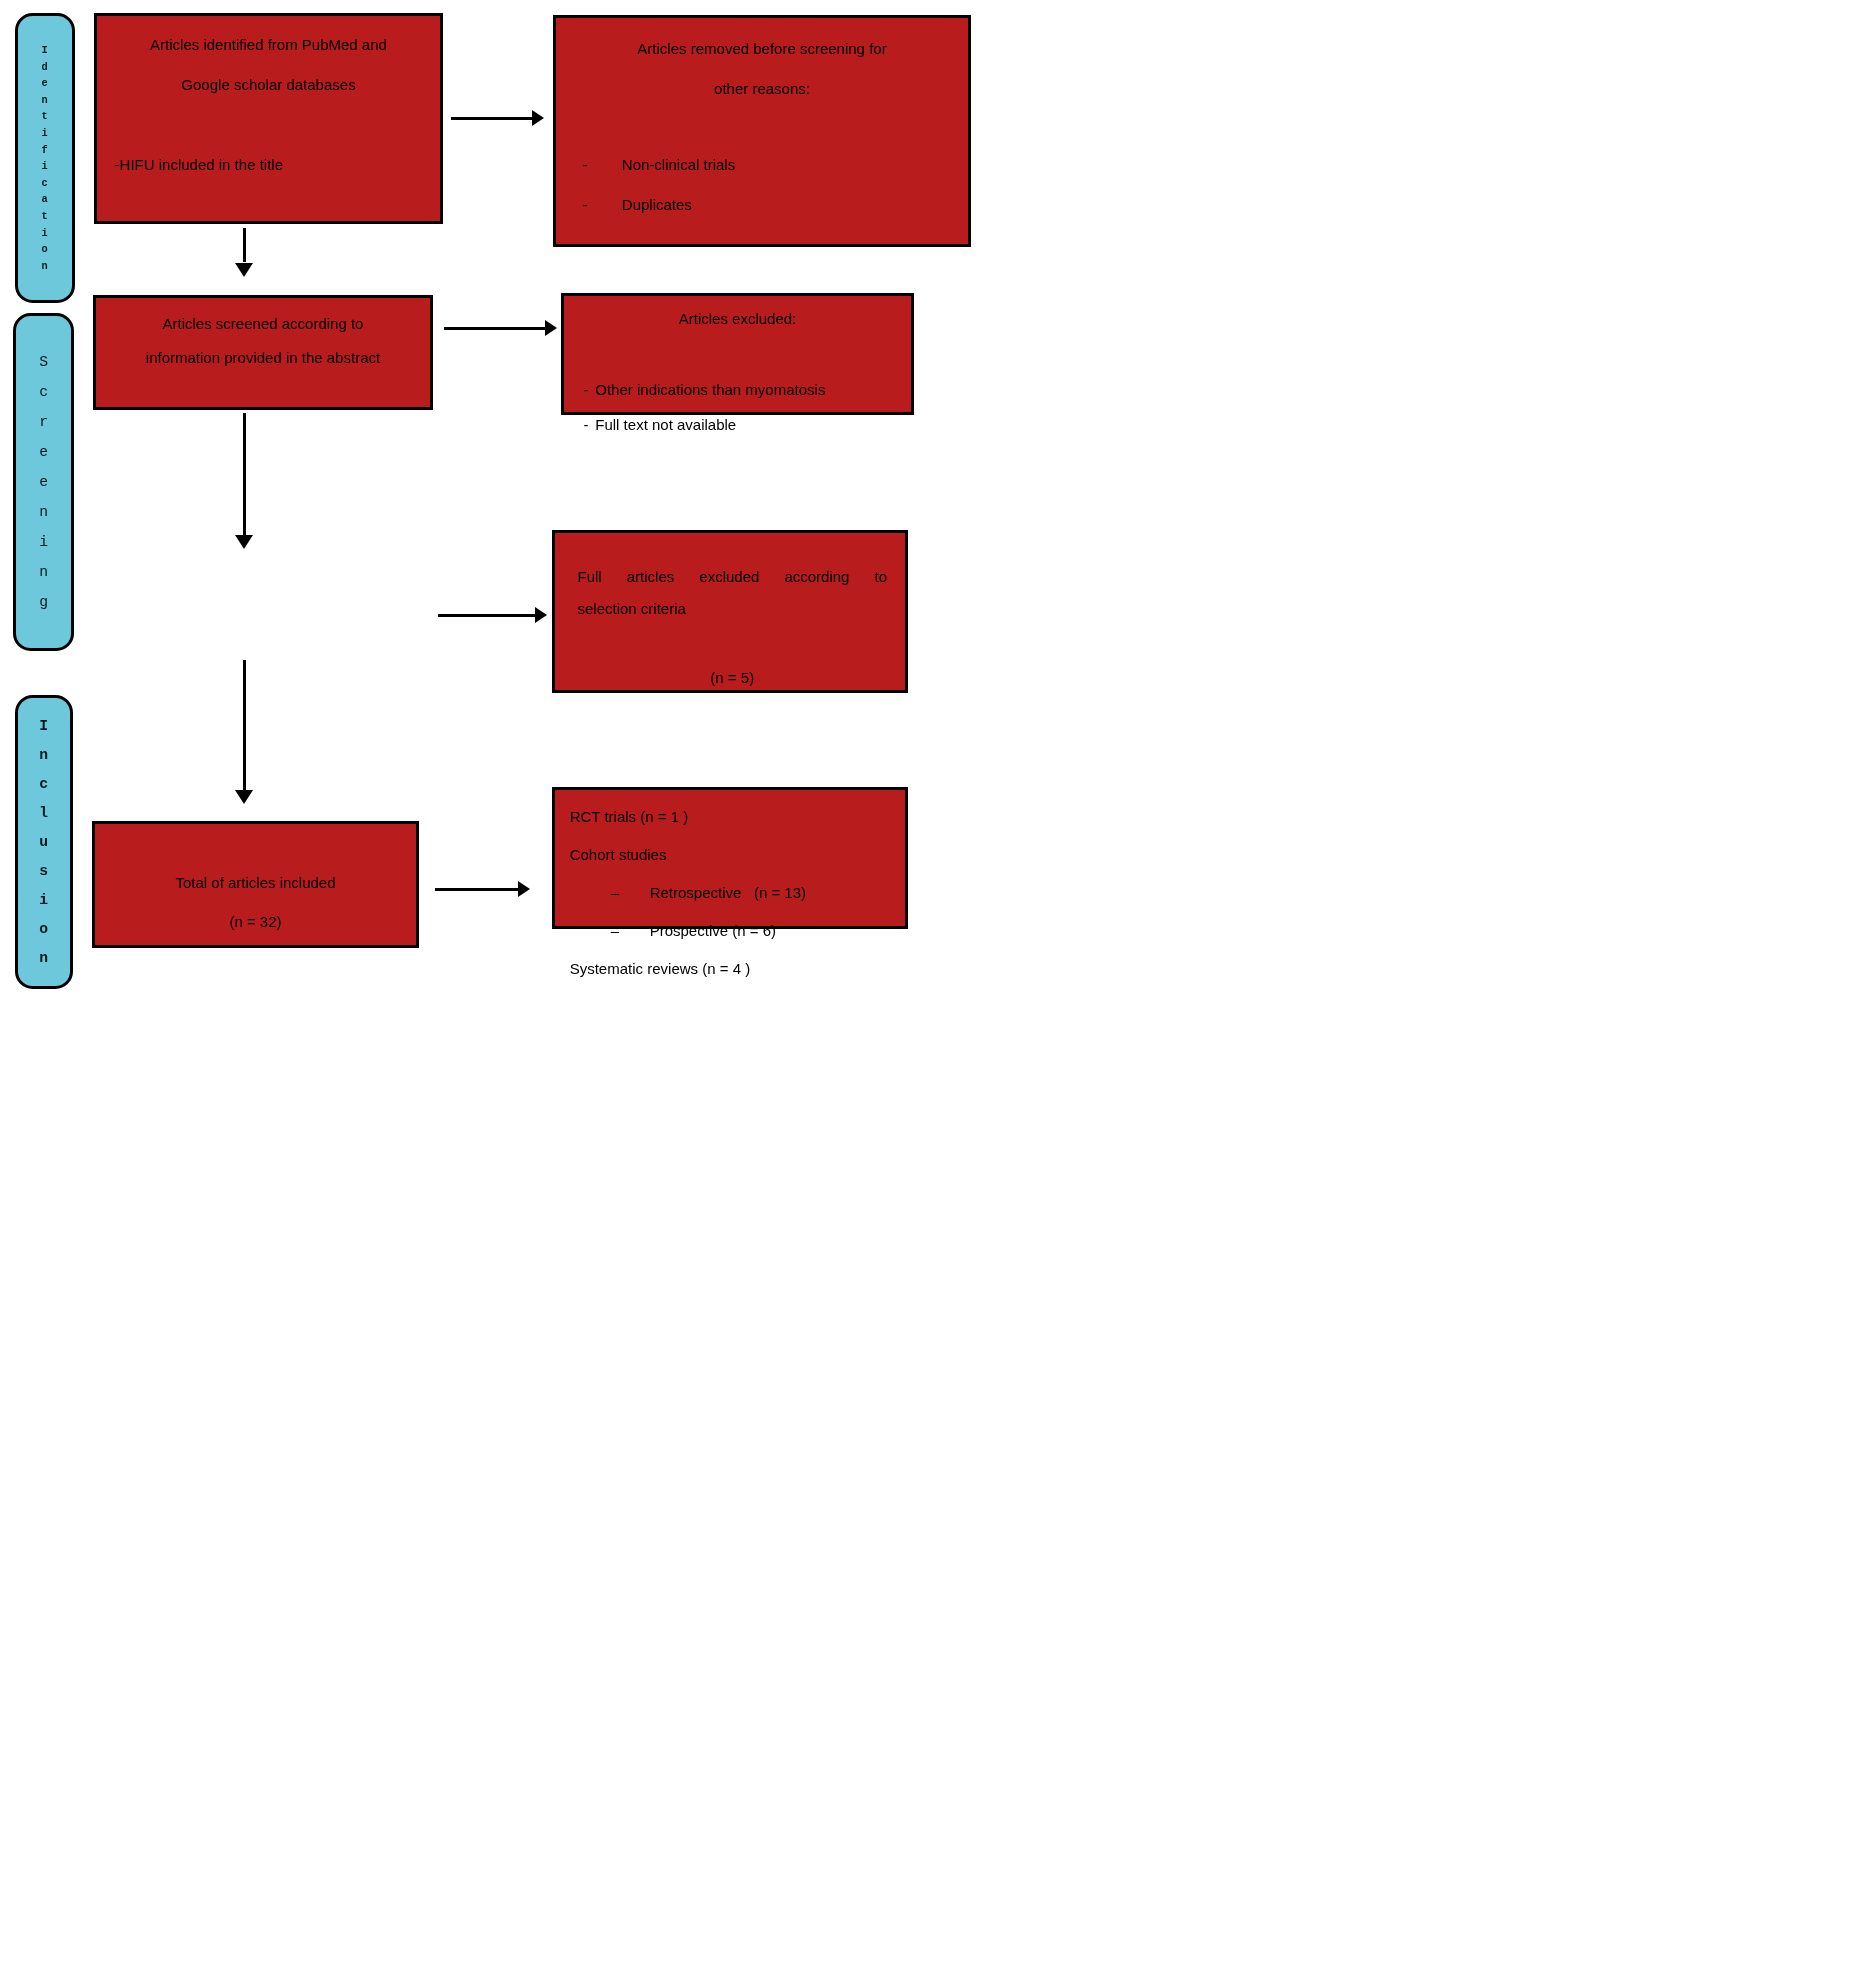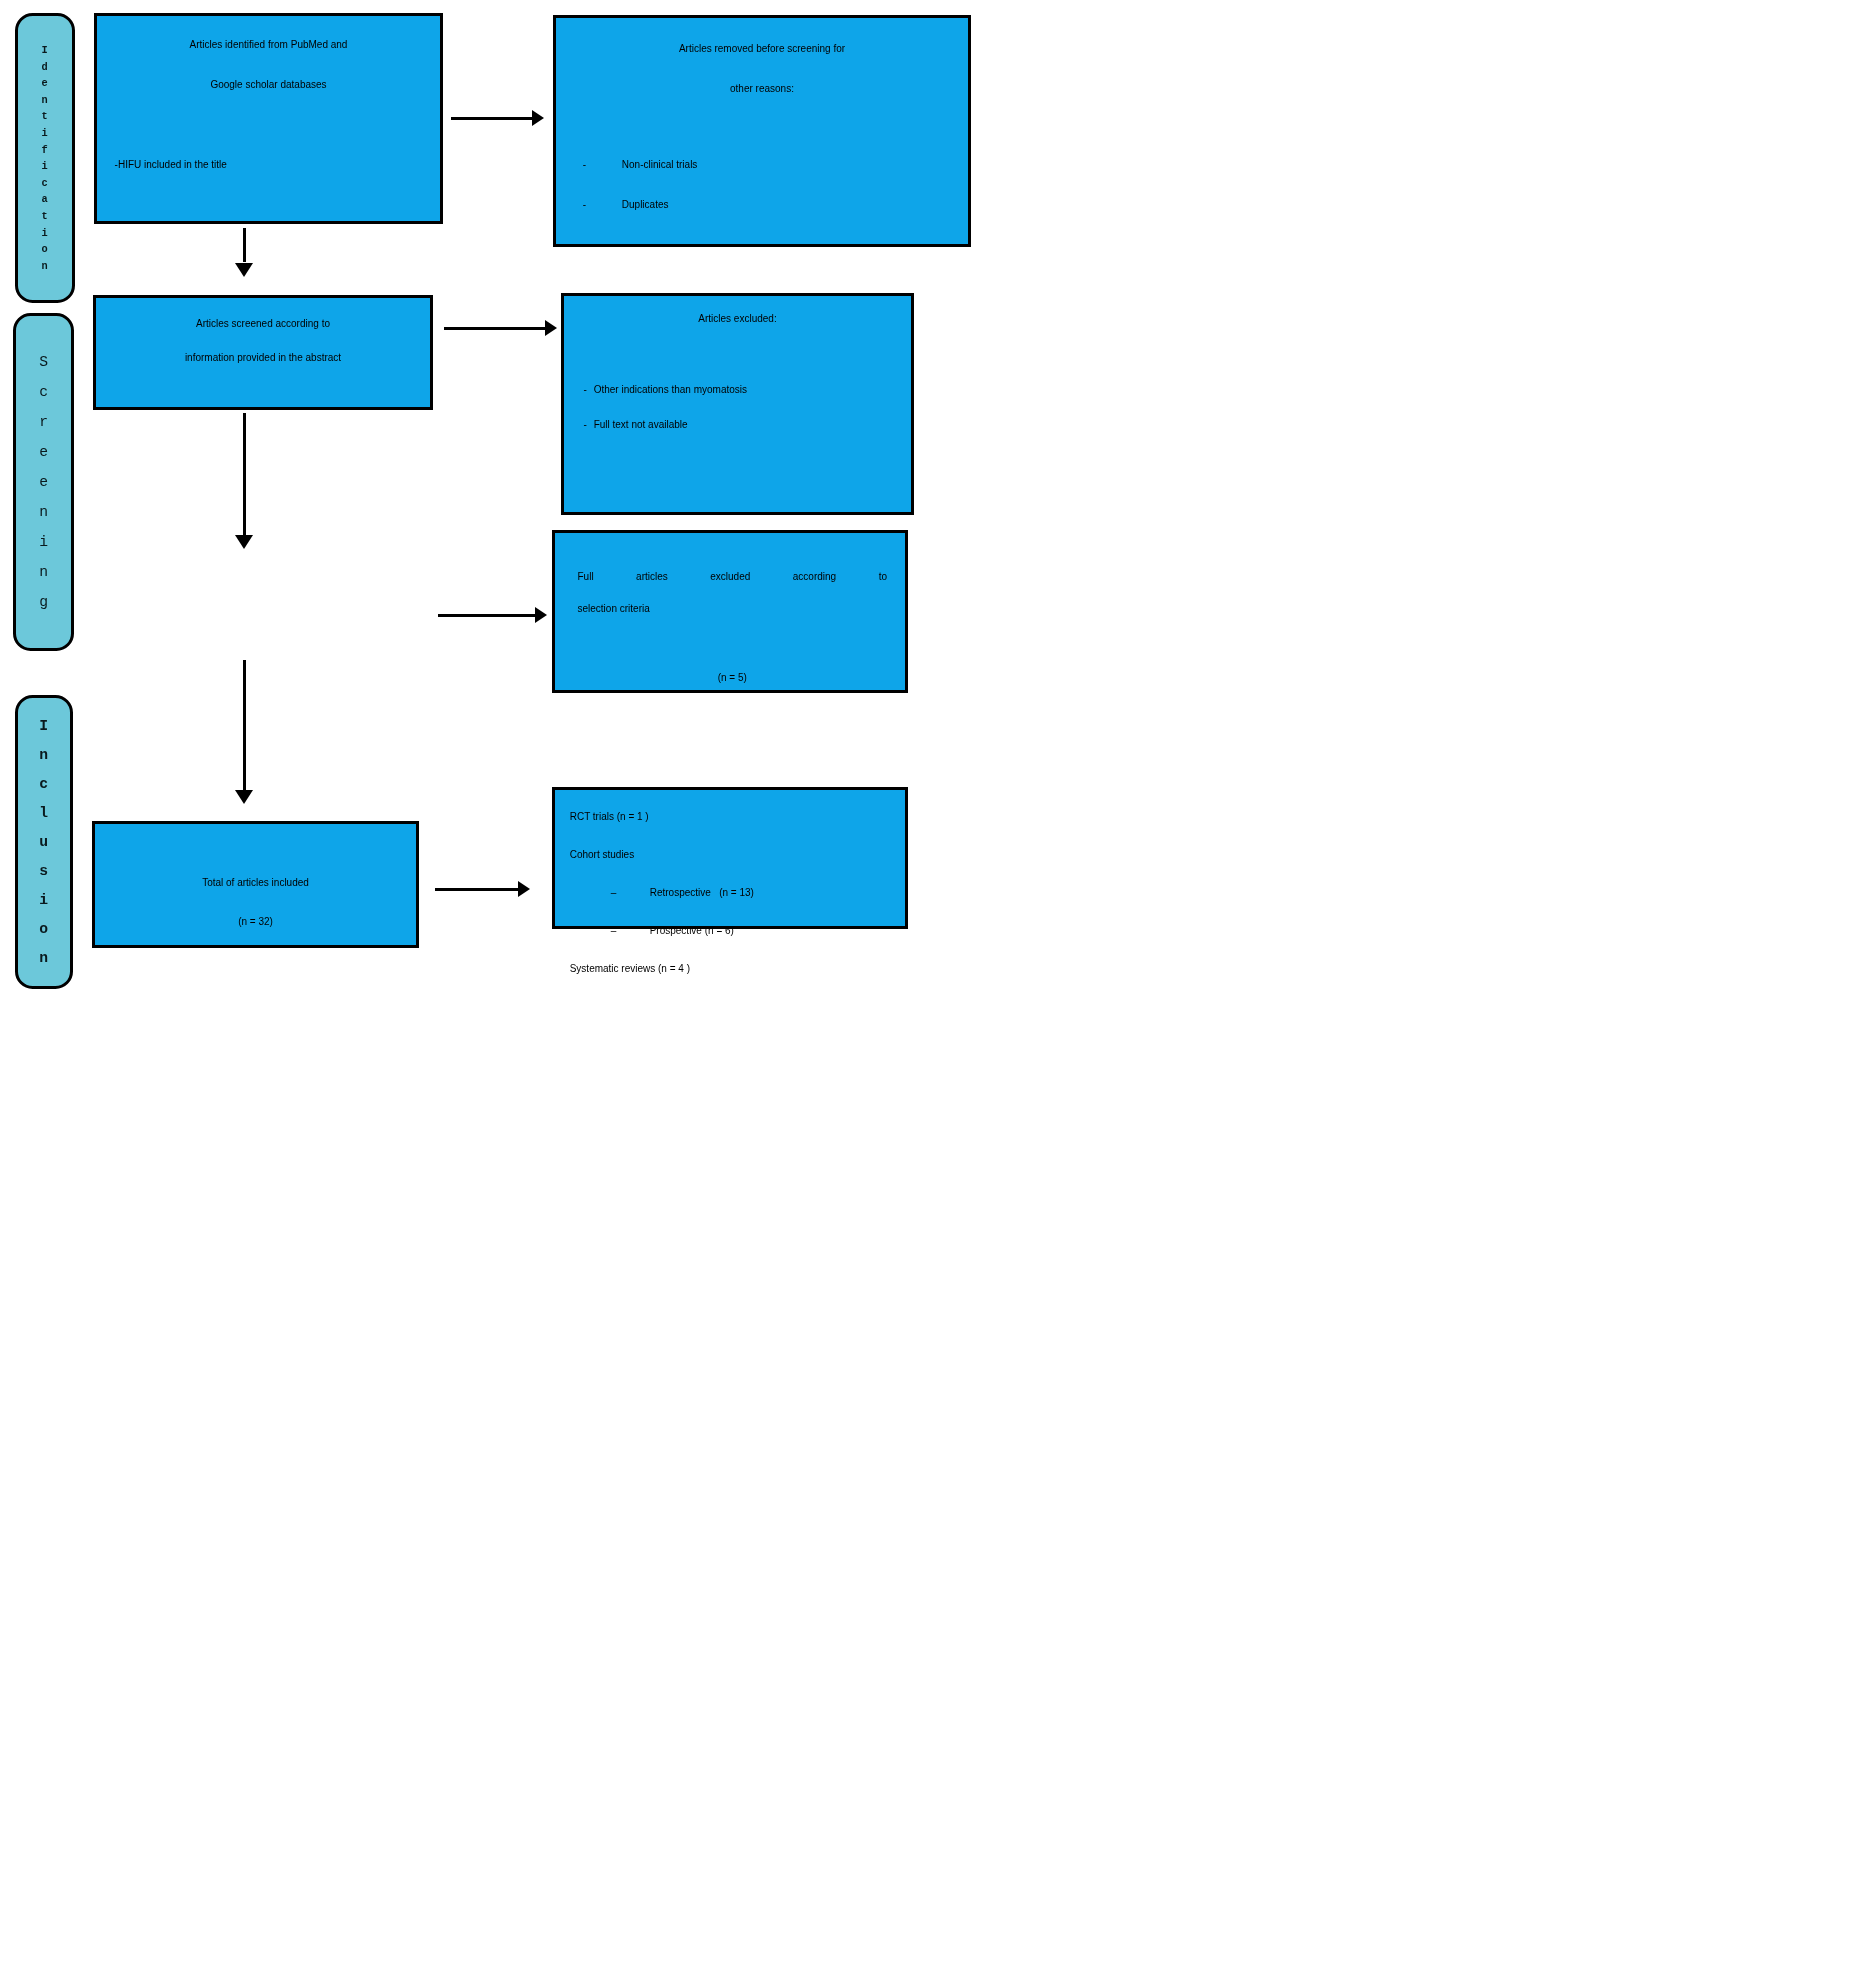--- a/index.html
+++ b/index.html
@@ -29,42 +29,42 @@
   .stage-identification { left: 14.7px; top: 13.2px; width: 54px; height: 284px;
     font-size: 10.3px; font-weight: 700; line-height: 16.6px; }
   .stage-screening { left: 13.2px; top: 313px; width: 55px; height: 332px;
     font-size: 14.7px; font-weight: 400; line-height: 30px; }
   .stage-inclusion { left: 14.7px; top: 695px; width: 52px; height: 288px;
     font-size: 14.7px; font-weight: 700; line-height: 29px; }
 
   
   .fbox {
     position: absolute;
-    background: #0ea5e9;
+    background: #b91c1c;
     border: 3.9px solid #000000;
     box-sizing: border-box;
-    font-size: 10px;
+    font-size: 15px;
     line-height: 1;
   }
   .center { text-align: center; }
   .box-identified { left: 94px; top: 13.2px; width: 349px; height: 211px; padding: 8.8px 12.7px 0 12.7px; }
   .box-identified .bline { line-height: 40px; }
   .box-identified .note { line-height: 40px; text-align: left; margin-top: 40px; padding-left: 4.9px; }
 
   .box-removed { left: 553px; top: 14.7px; width: 418px; height: 232px; padding: 11.2px 9.8px 0 9.8px; }
   .box-removed .bline { line-height: 40px; }
   .box-removed .bullets { margin-top: 36px; }
   .bullet-row { display: flex; line-height: 40px; text-align: left; }
   .box-removed .bullet-row { padding-left: 17px; }
   .box-removed .dash { width: 39px; flex: 0 0 39px; }
 
   .box-screened { left: 93px; top: 295px; width: 340px; height: 115px; padding: 9.3px 4.9px 0 4.9px; }
   .box-screened .bline { line-height: 34px; }
 
-  .box-excluded { left: 561px; top: 293px; width: 353px; height: 222px; padding: 6.8px 7.8px 0 7.8px; }
+  .box-excluded { left: 561px; top: 293px; width: 353px; height: 122px; padding: 6.8px 7.8px 0 7.8px; }
   .box-excluded .bline { line-height: 31px; }
   .box-excluded .bullets { margin-top: 38px; }
   .box-excluded .bullet-row { padding-left: 11.7px; line-height: 35px; }
   .box-excluded .dash { flex: 0 0 auto; margin-right: 6.8px; }
 
   .box-assessed { left: 93px; top: 570px; width: 334px; height: 90px; padding: 14.7px 4.9px 0 4.9px; }
   .box-assessed .bline { line-height: 31px; }
 
   .box-full-excluded { left: 552px; top: 530px; width: 356px; height: 163px; padding: 28px 18px 0 22.5px; }
   .box-full-excluded .bline { line-height: 32px; text-align: left; }

